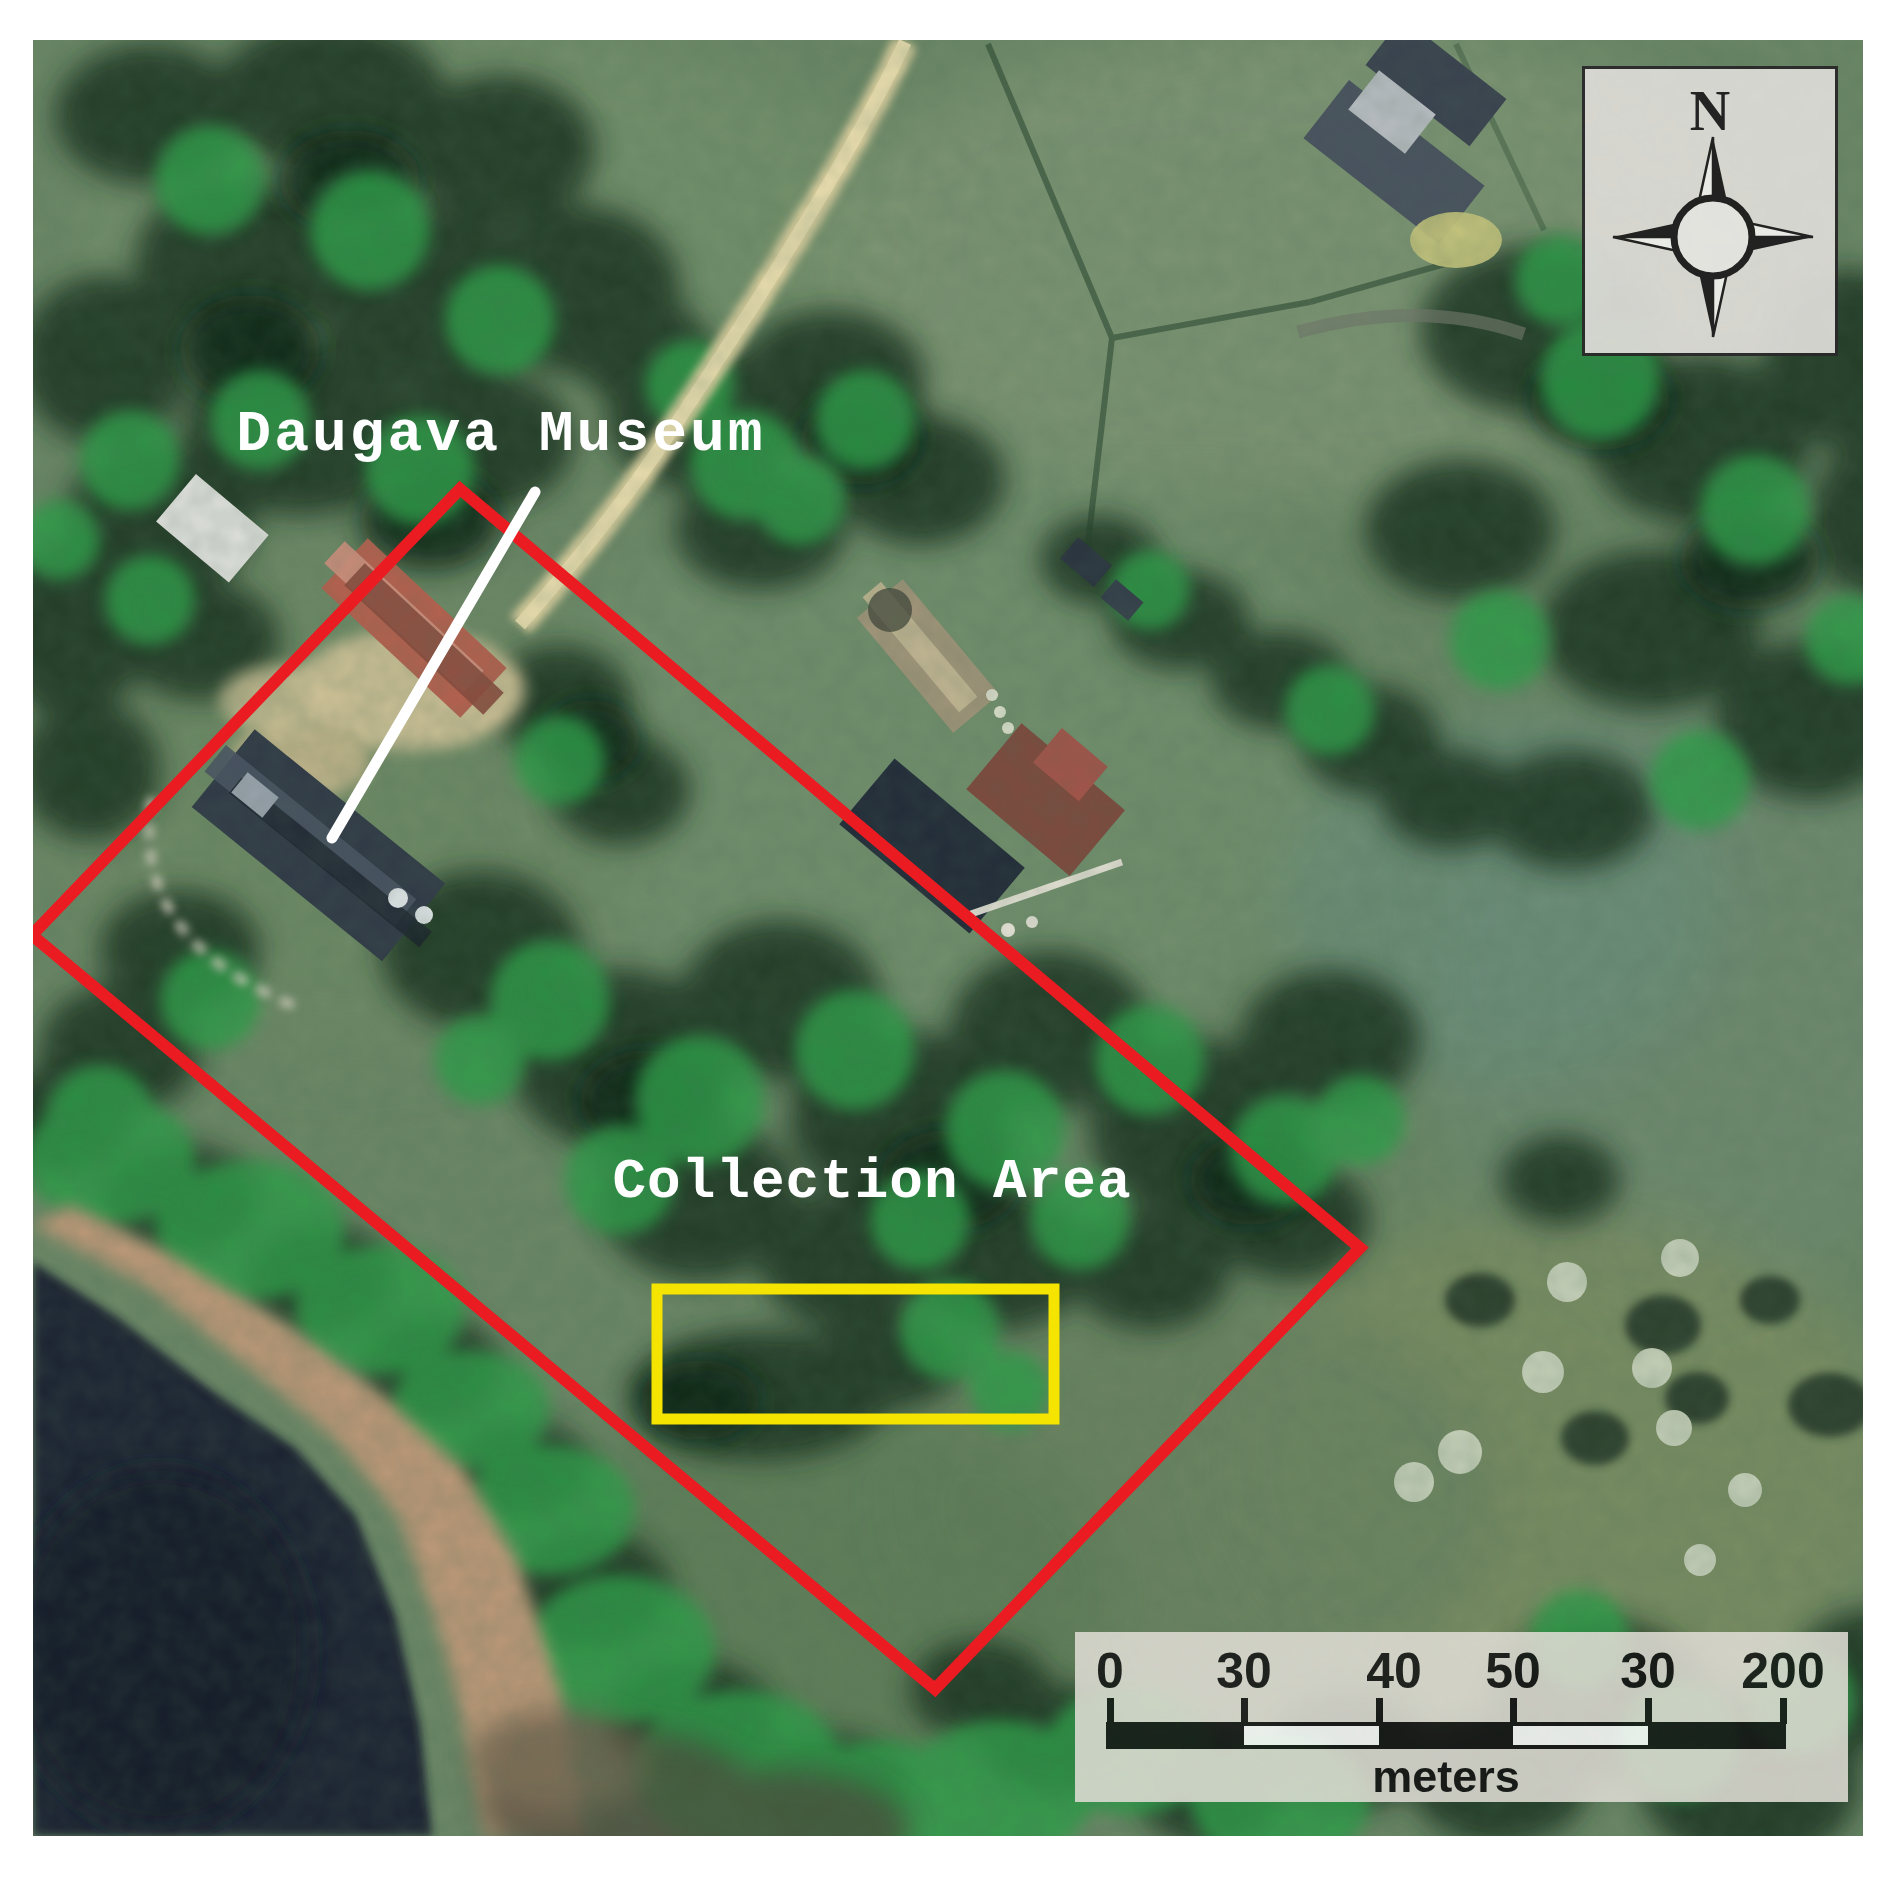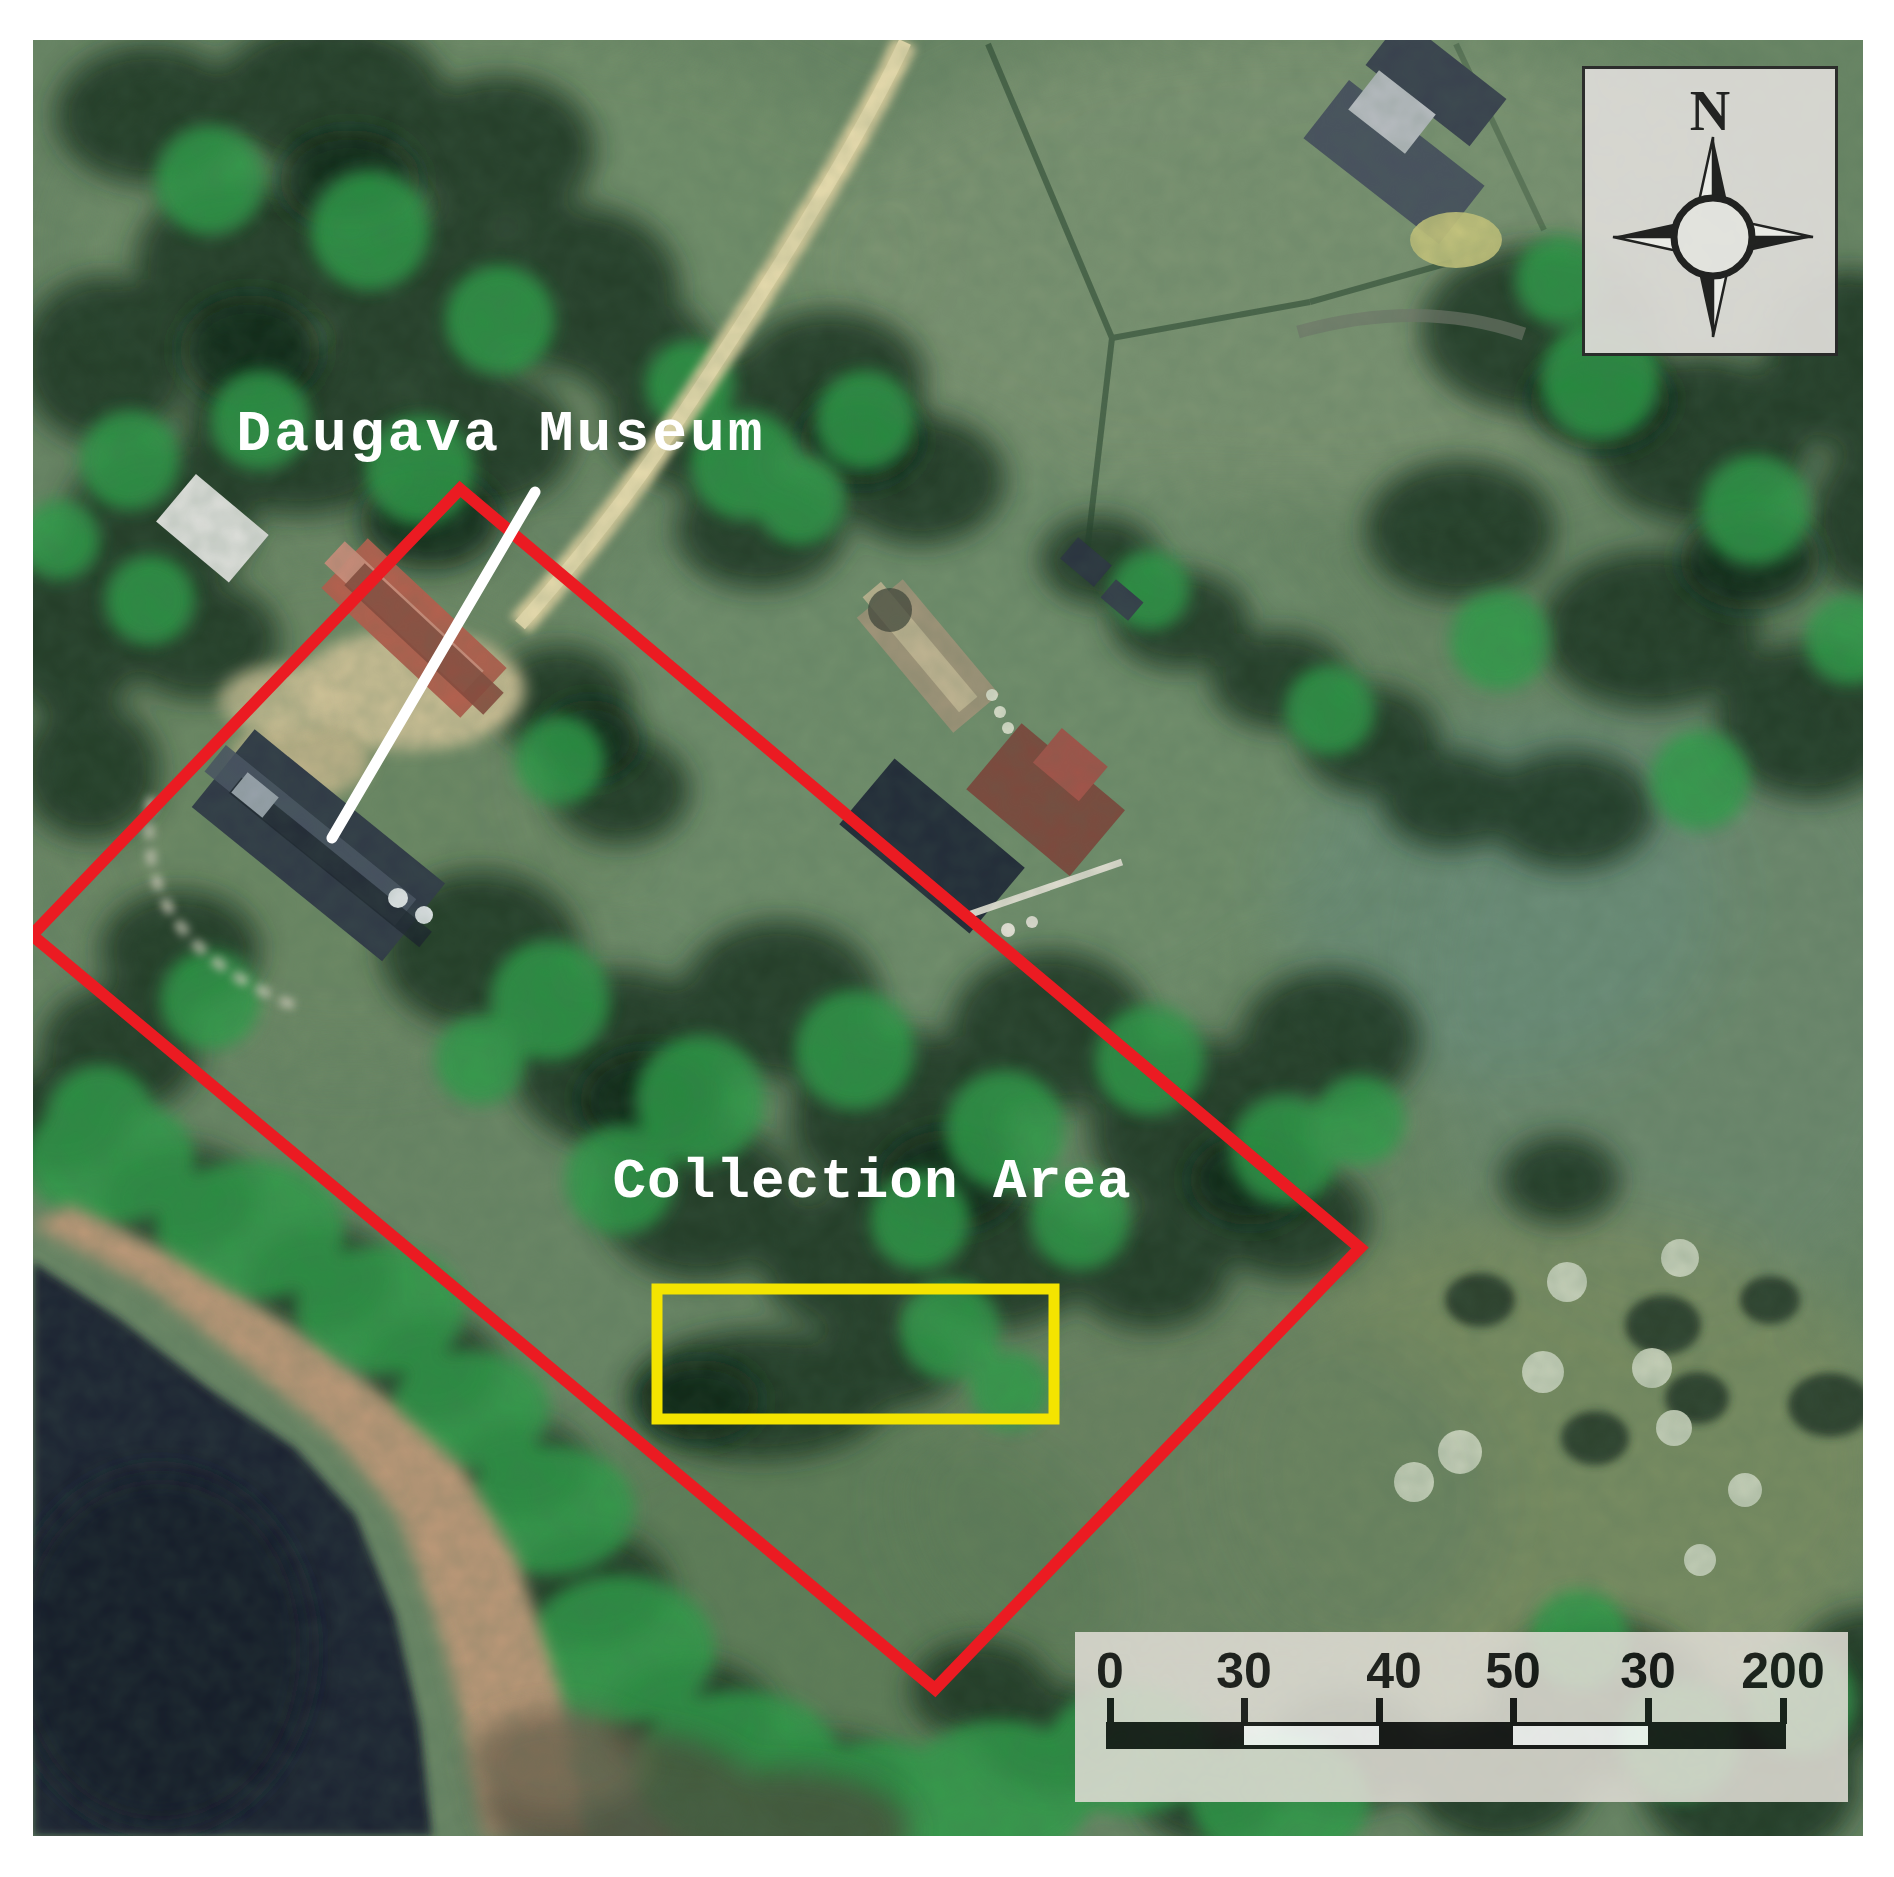--- a/index.html
+++ b/index.html
@@ -338,15 +338,16 @@
     <div class="tick" style="left:166px"></div>
     <div class="tick" style="left:301px"></div>
     <div class="tick" style="left:435px"></div>
     <div class="tick" style="left:570px"></div>
     <div class="tick" style="left:705px"></div>
     <div class="bar">
       <div class="seg" style="left:0;width:134px"></div>
       <div class="seg" style="left:269px;width:134px"></div>
       <div class="seg" style="left:538px;width:134px"></div>
     </div>
+    <div class="unit">meters</div>
   </div>
 
 </div>
 
 </body></html>

